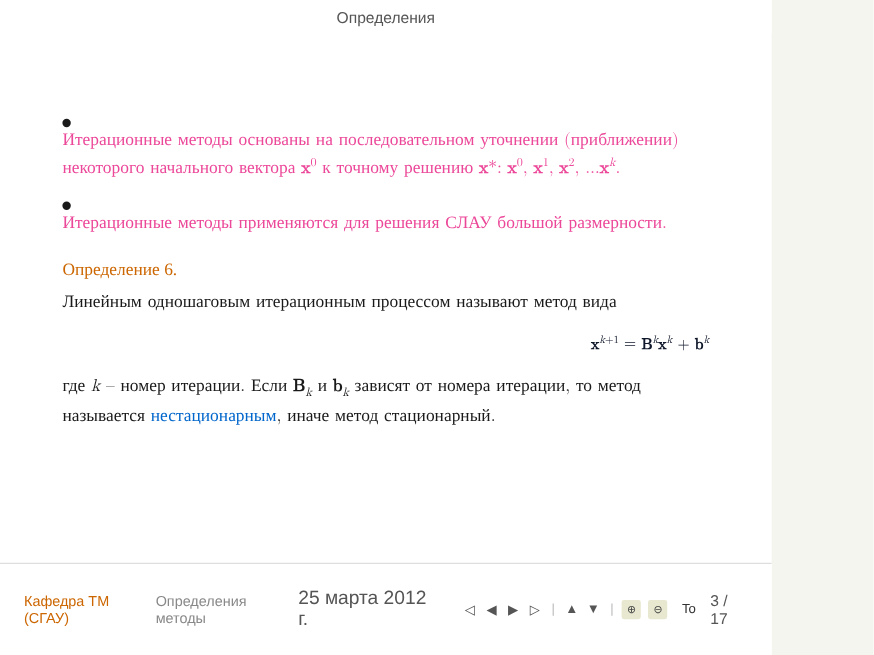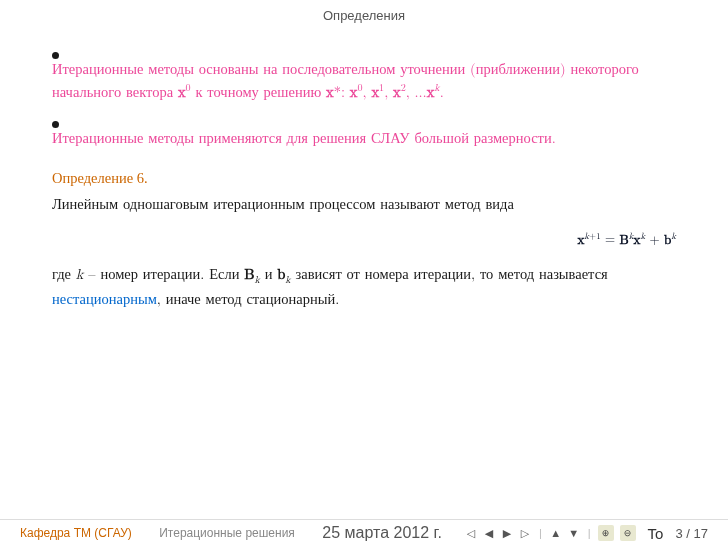--- a/index.html
+++ b/index.html
@@ -7,26 +7,27 @@
     body {
       width: 728px;
       height: 546px;
       background: #f5f5f0;
       font-family: 'Latin Modern', 'Computer Modern', Georgia, serif;
       overflow: hidden;
       position: relative;
     }
 
     .slide {
-      width: 728px;
+      width: 643px;
       height: 546px;
       background: #ffffff;
       position: relative;
       display: flex;
       flex-direction: column;
+      gap: 47px;
     }
 
     
     .top-bar {
       background: #ffffff;
       text-align: center;
       padding: 6px 0 4px 0;
       border-bottom: none;
     }
 
@@ -115,21 +116,21 @@
       color: #0066cc;
     }
 
     
     .bottom-bar {
       background: #ffffff;
       border-top: 1px solid #ddd;
       display: flex;
       align-items: center;
       justify-content: space-between;
-      padding: 4px 20px;
+      padding: 20px 20px;
       font-size: 12px;
       color: #555;
       font-family: sans-serif;
     }
 
     .bottom-left {
       color: #cc6600;
       font-size: 12px;
     }
 
@@ -180,21 +181,21 @@
       border-radius: 2px;
       display: inline-flex;
       align-items: center;
       justify-content: center;
       font-size: 9px;
       color: #444;
       cursor: pointer;
     }
 
     .to-label {
-      font-size: 15px;
+      font-size: 11px;
       color: #333;
     }
 
     
     .math {
       font-family: 'Latin Modern Math', 'Computer Modern', 'Times New Roman', serif;
     }
   </style>
 </head>
 <body>
@@ -236,21 +237,21 @@
 
       <div class="definition-body math">
         где <span class="italic">k</span> – номер итерации. Если <span class="bold">B</span><sub><span class="italic">k</span></sub> и <span class="bold">b</span><sub><span class="italic">k</span></sub> зависят от номера итерации, то метод называется <span class="link-style">нестационарным</span>, иначе метод стационарный.
       </div>
     </div>
 
   </div>
 
   <div class="bottom-bar">
     <span class="bottom-left">Кафедра ТМ  (СГАУ)</span>
-    <span class="bottom-center">Итерационные решения</span>
+    <span class="bottom-center">Определения методы</span>
     <div class="bottom-right-section">
       <span class="bottom-date">25 марта 2012 г.</span>
 
       <div class="nav-icons">
         <span class="nav-icon">◁</span>
         <span class="nav-icon">◀</span>
         <span class="nav-icon">▶</span>
         <span class="nav-icon">▷</span>
         <span style="margin: 0 3px; color: #bbb; font-size: 11px;">|</span>
         <span class="nav-icon">▲</span>

